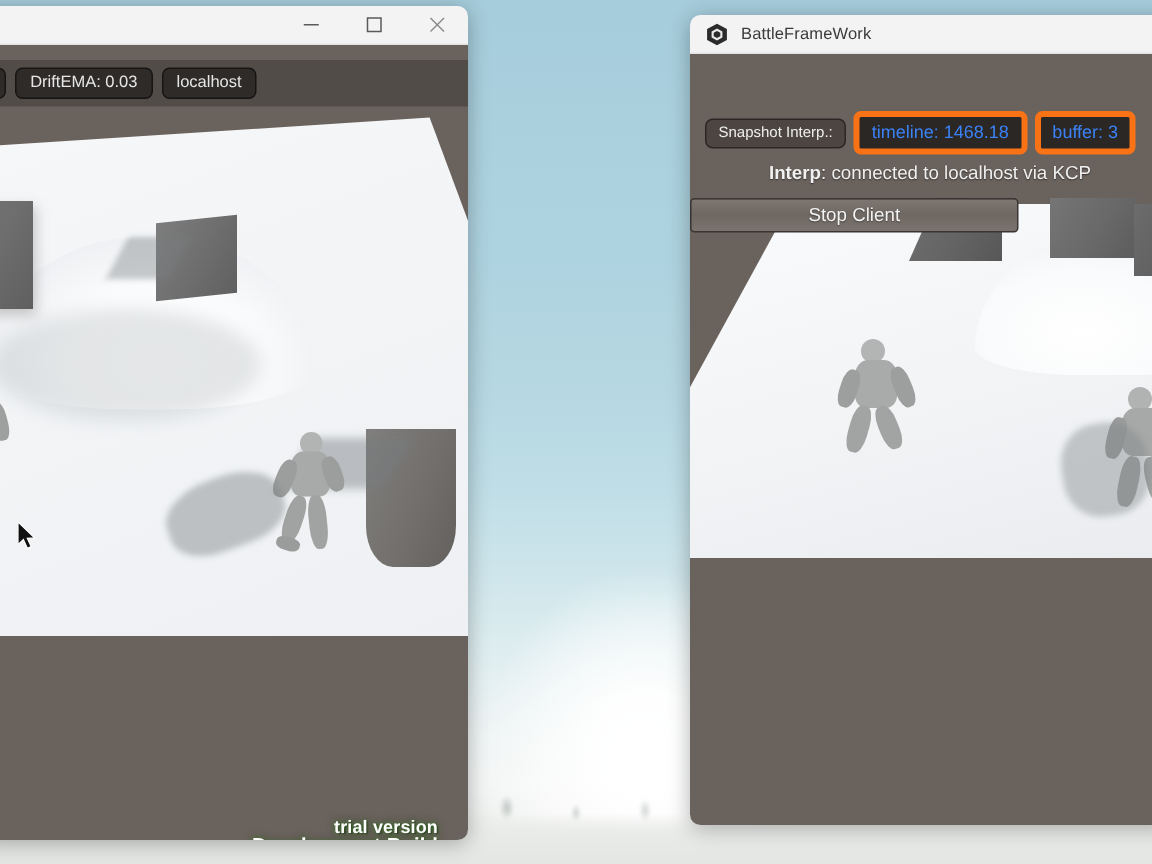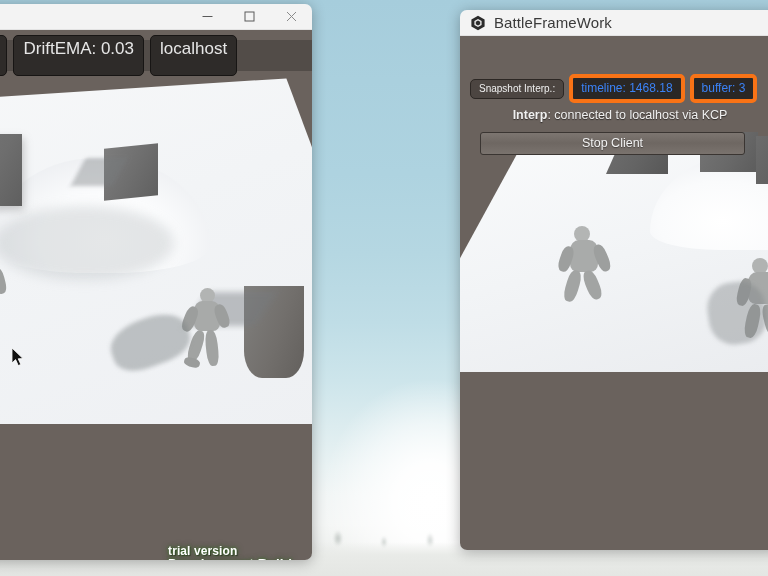--- a/index.html
+++ b/index.html
@@ -48,21 +48,21 @@
   
   .window{ position:absolute; overflow:hidden;
            box-shadow:0 2px 14px rgba(0,0,0,.30); }
   .titlebar{
     height:26px; background:#f3f3f3;
     display:flex; align-items:center;
     border-bottom:1px solid #e3e3e3;
   }
   .title-icon{ width:16px; height:16px; margin:0 8px 0 10px; flex:none; position:relative; }
   .title-icon svg{ display:block; }
-  .title-text{ font-size:15px; color:#3a3a3a; letter-spacing:.1px; }
+  .title-text{ font-size:11px; color:#3a3a3a; letter-spacing:.1px; }
   .winbtns{ margin-left:auto; display:flex; height:26px; }
   .winbtn{ width:42px; height:26px; display:flex; align-items:center; justify-content:center; }
   .winbtn svg{ display:block; }
 
   
   .gamearea{ position:relative; width:100%; background:#6a625d; overflow:hidden; }
 
   
   .ground{ position:absolute; background:#f2f4f6; }
 
@@ -70,22 +70,22 @@
   .guibar{
     position:absolute; top:0; left:0; right:0; height:31px;
     background:#524c48;
     display:flex; align-items:center; gap:6px; padding:0 0 0 0;
   }
   .gui-btn{
     background:#262626;
     border:1px solid #101010;
     border-radius:5px;
     color:#d8d8d8;
-    font-size:17px;
-    padding:3px 9px 17px 9px;
+    font-size:11px;
+    padding:3px 9px 4px 9px;
     white-space:nowrap;
     line-height:1.15;
   }
   .gui-btn.dark2{ background:#2e2b29; border:1px solid #171514; color:#e6e6e6; }
 
   
   .imgui-row{ position:absolute; display:flex; align-items:center; gap:5px; }
   .imgui-label{
     background:#4c4541; border:1px solid #2c2724; border-radius:5px;
     color:#efefef; font-size:10px; padding:3px 8px 4px 8px; white-space:nowrap;
@@ -105,21 +105,21 @@
     background:linear-gradient(180deg,#7d7671 0%,#6e6762 48%,#7a736e 100%);
     border:1px solid #3a3532;
     border-radius:3px;
     color:#f2f2f2; font-size:12.5px; text-align:center;
     padding:3px 0 4px 0;
     text-shadow:0 1px 1px rgba(0,0,0,.4);
   }
 
   
   .watermark{
-    position:absolute; text-align:left;
+    position:absolute; text-align:right;
     font-weight:bold; color:#ffffff;
     text-shadow:0 0 3px rgba(60,120,40,.95), 0 0 6px rgba(40,90,30,.7), 1px 1px 1px rgba(0,0,0,.5);
     line-height:1.02; letter-spacing:.1px;
   }
   .watermark .l1{ font-size:12px; display:block; }
   .watermark .l2{ font-size:13.5px; display:block; }
 
   
   #cursor{ position:absolute; width:12px; height:19px; }
 
@@ -273,19 +273,19 @@
     <div class="imgui-row" style="left:10px; top:38px;">
       <span class="imgui-label">Snapshot Interp.:</span>
       <span class="imgui-box">timeline: 1468.18</span>
       <span class="imgui-box">buffer: 3</span>
     </div>
 
     <div class="status-line" style="top:72px; left:0;">
       <b>Interp</b><span>: connected to localhost via KCP</span>
     </div>
 
-    <div class="wide-btn" style="left:20px; top:96px; width:265px;">Stop Client</div>
+    <div class="wide-btn" style="left:0; top:96px; width:219px;">Stop Client</div>
   </div>
 </div>
 
 <svg id="cursor" viewBox="0 0 12 19" style="left:12px; top:348px;">
   <polygon points="0,0 0,15 3.6,11.6 6.3,17.6 8.8,16.4 6.2,10.8 11,10.6" fill="#101010" stroke="#ffffff" stroke-width="0.8"></polygon>
 </svg>
 
 </body></html>

